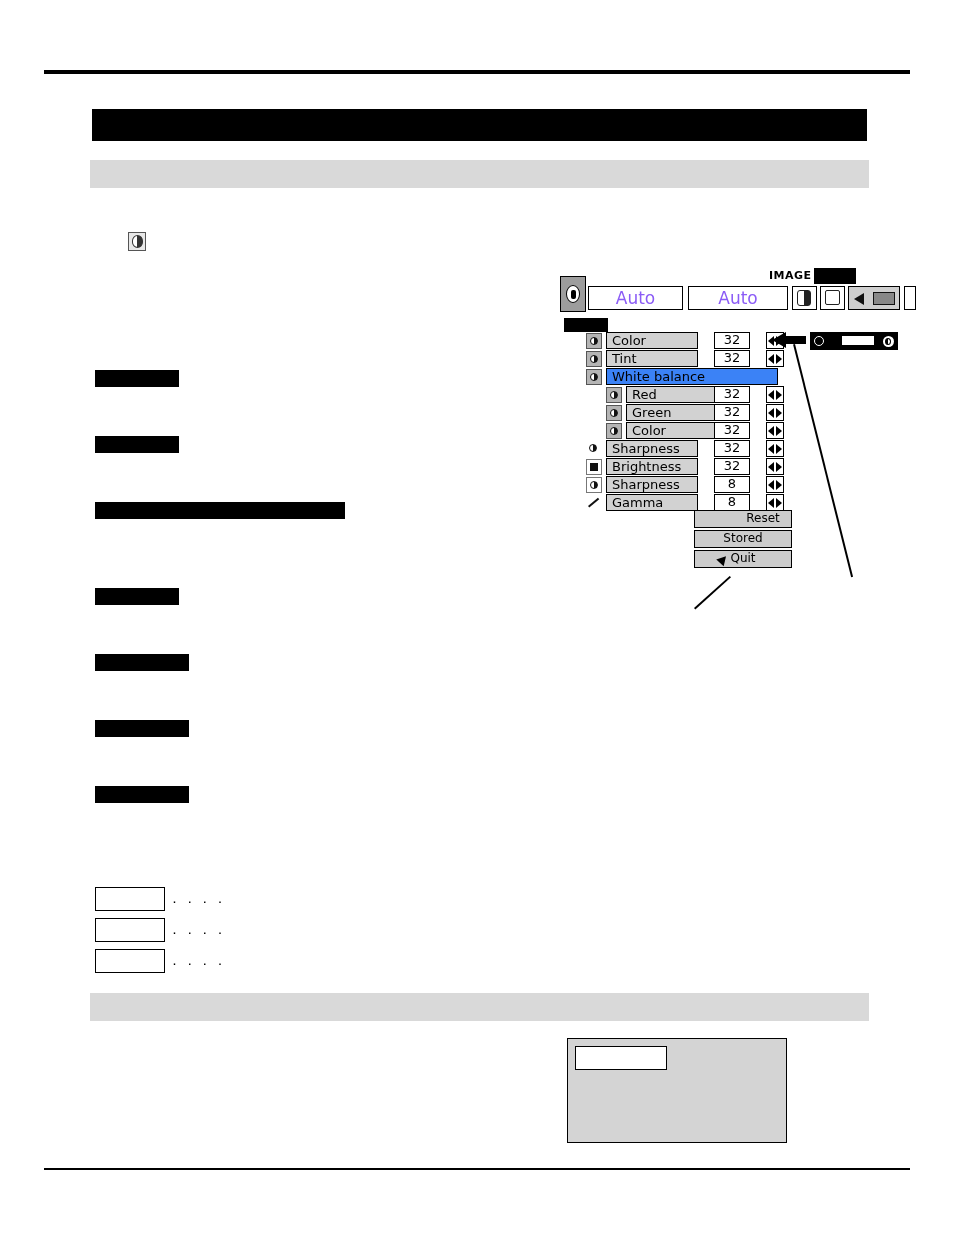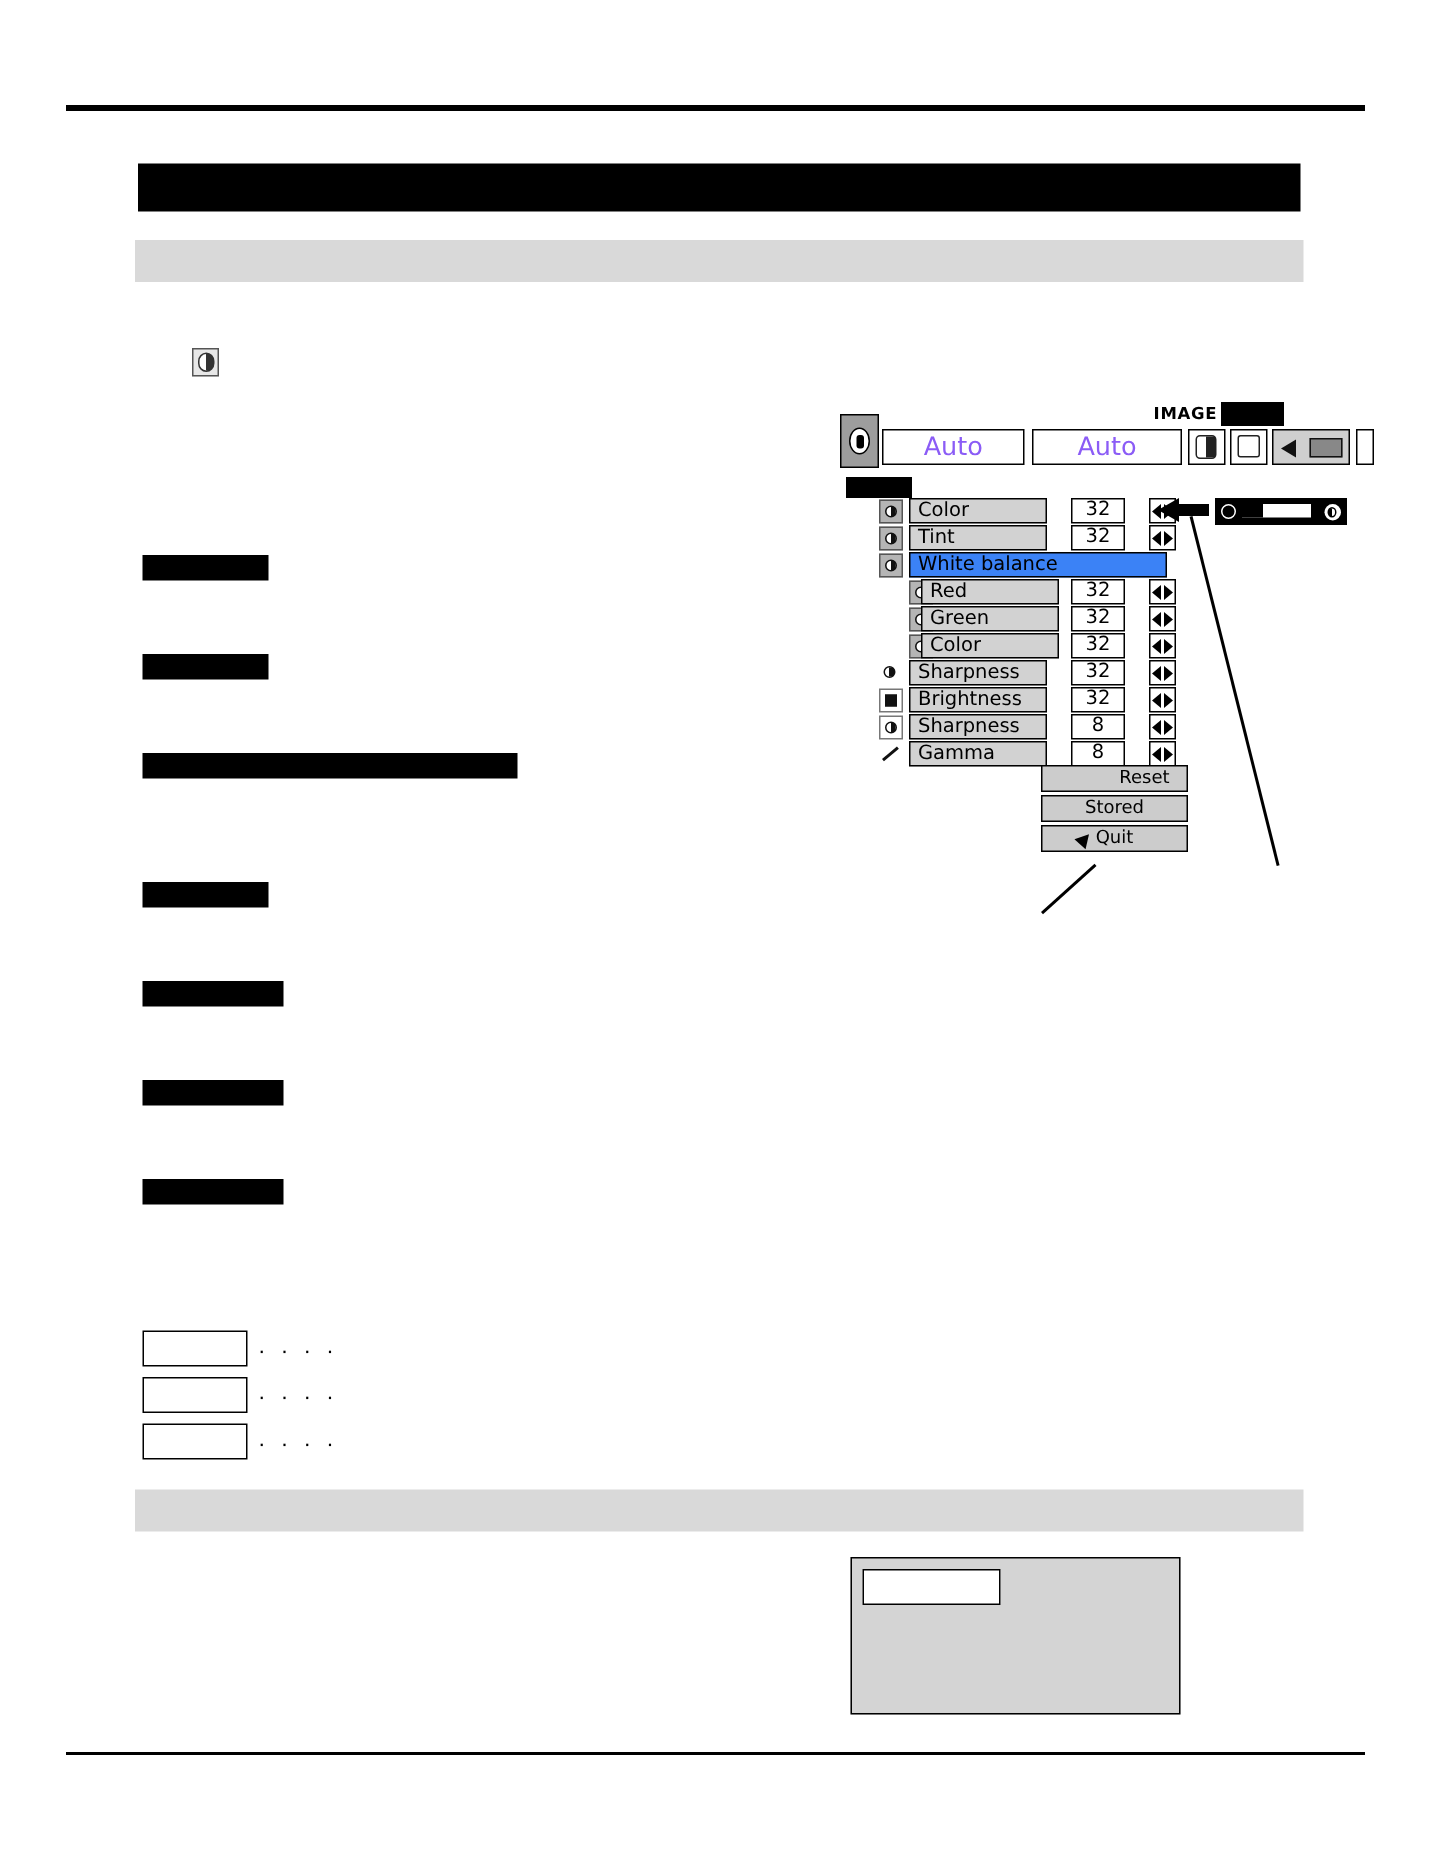--- a/index.html
+++ b/index.html
@@ -324,21 +324,21 @@
     background: #d2d2d2;
     border: 1px solid #000;
     box-sizing: border-box;
     font-family: "DejaVu Sans", sans-serif;
     font-size: 13px;
     color: #000;
     line-height: 15px;
     padding-left: 5px;
   }
   .row-label.indent {
-    left: 28px;
+    left: 40px;
     width: 92px;
   }
   .row-label.highlight {
     background: #3b82f6;
     width: 172px;
     border: 1px solid #000;
   }
   .row-value {
     position: absolute;
     left: 128px;

